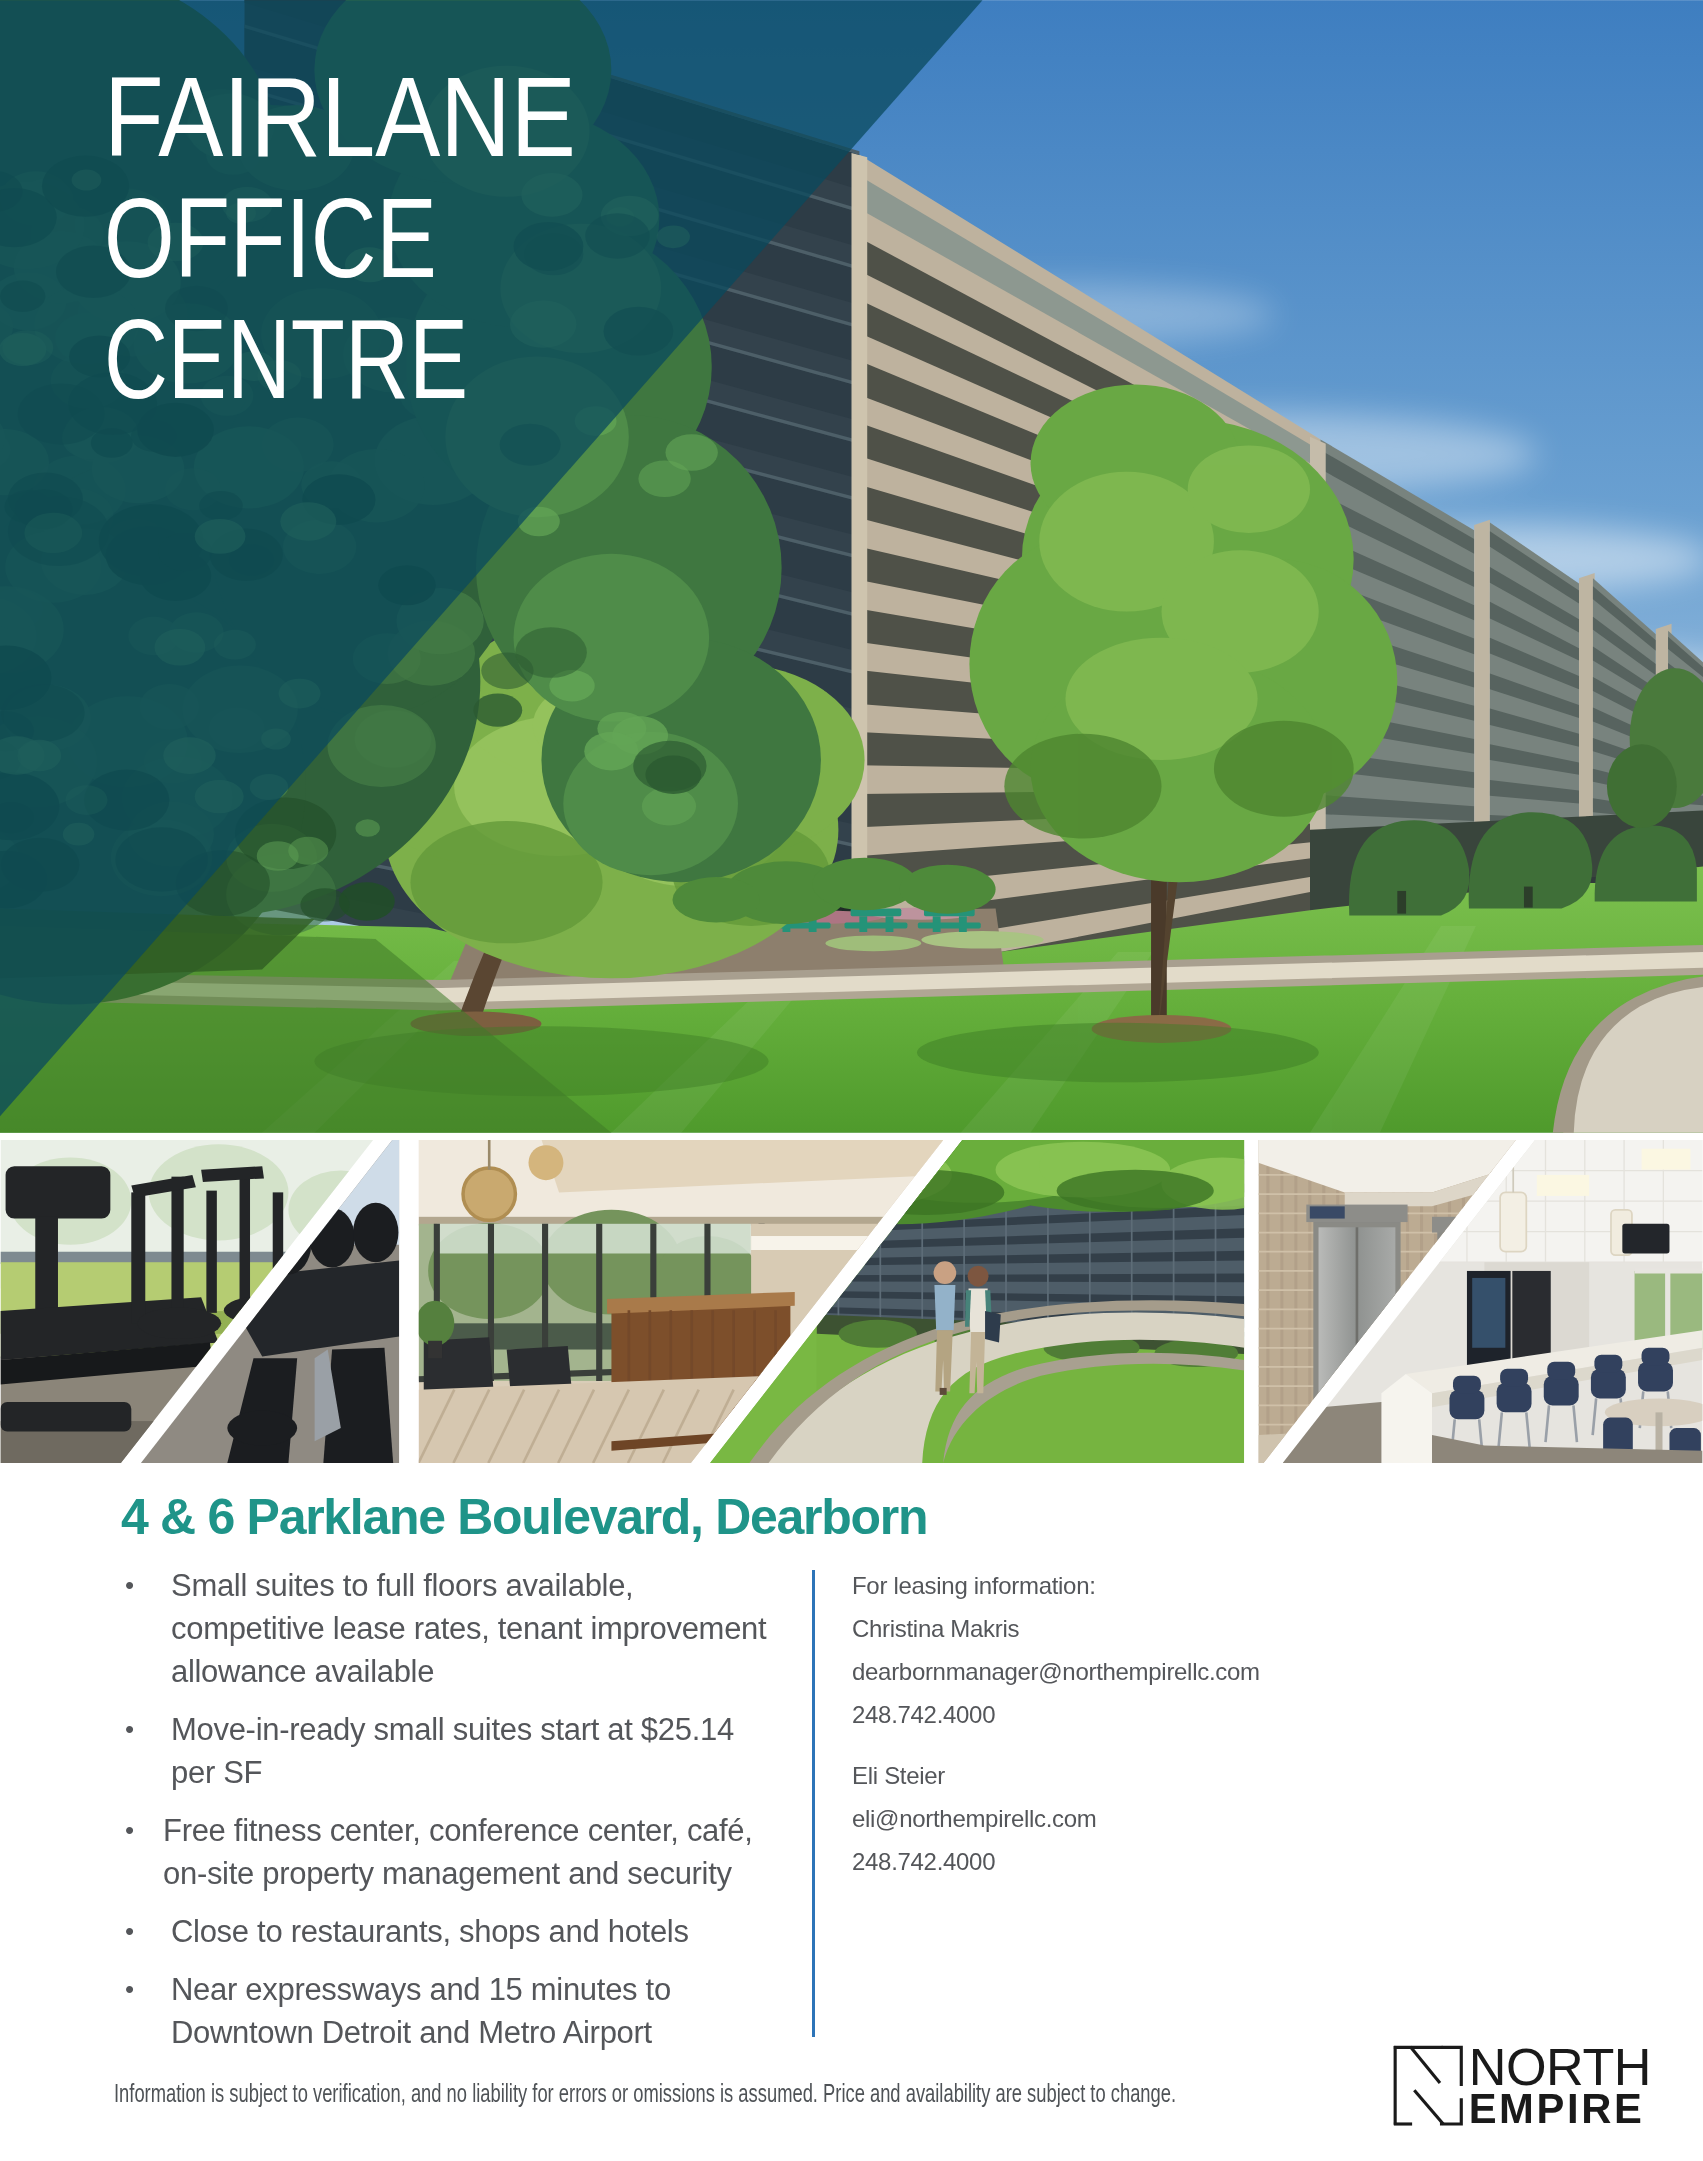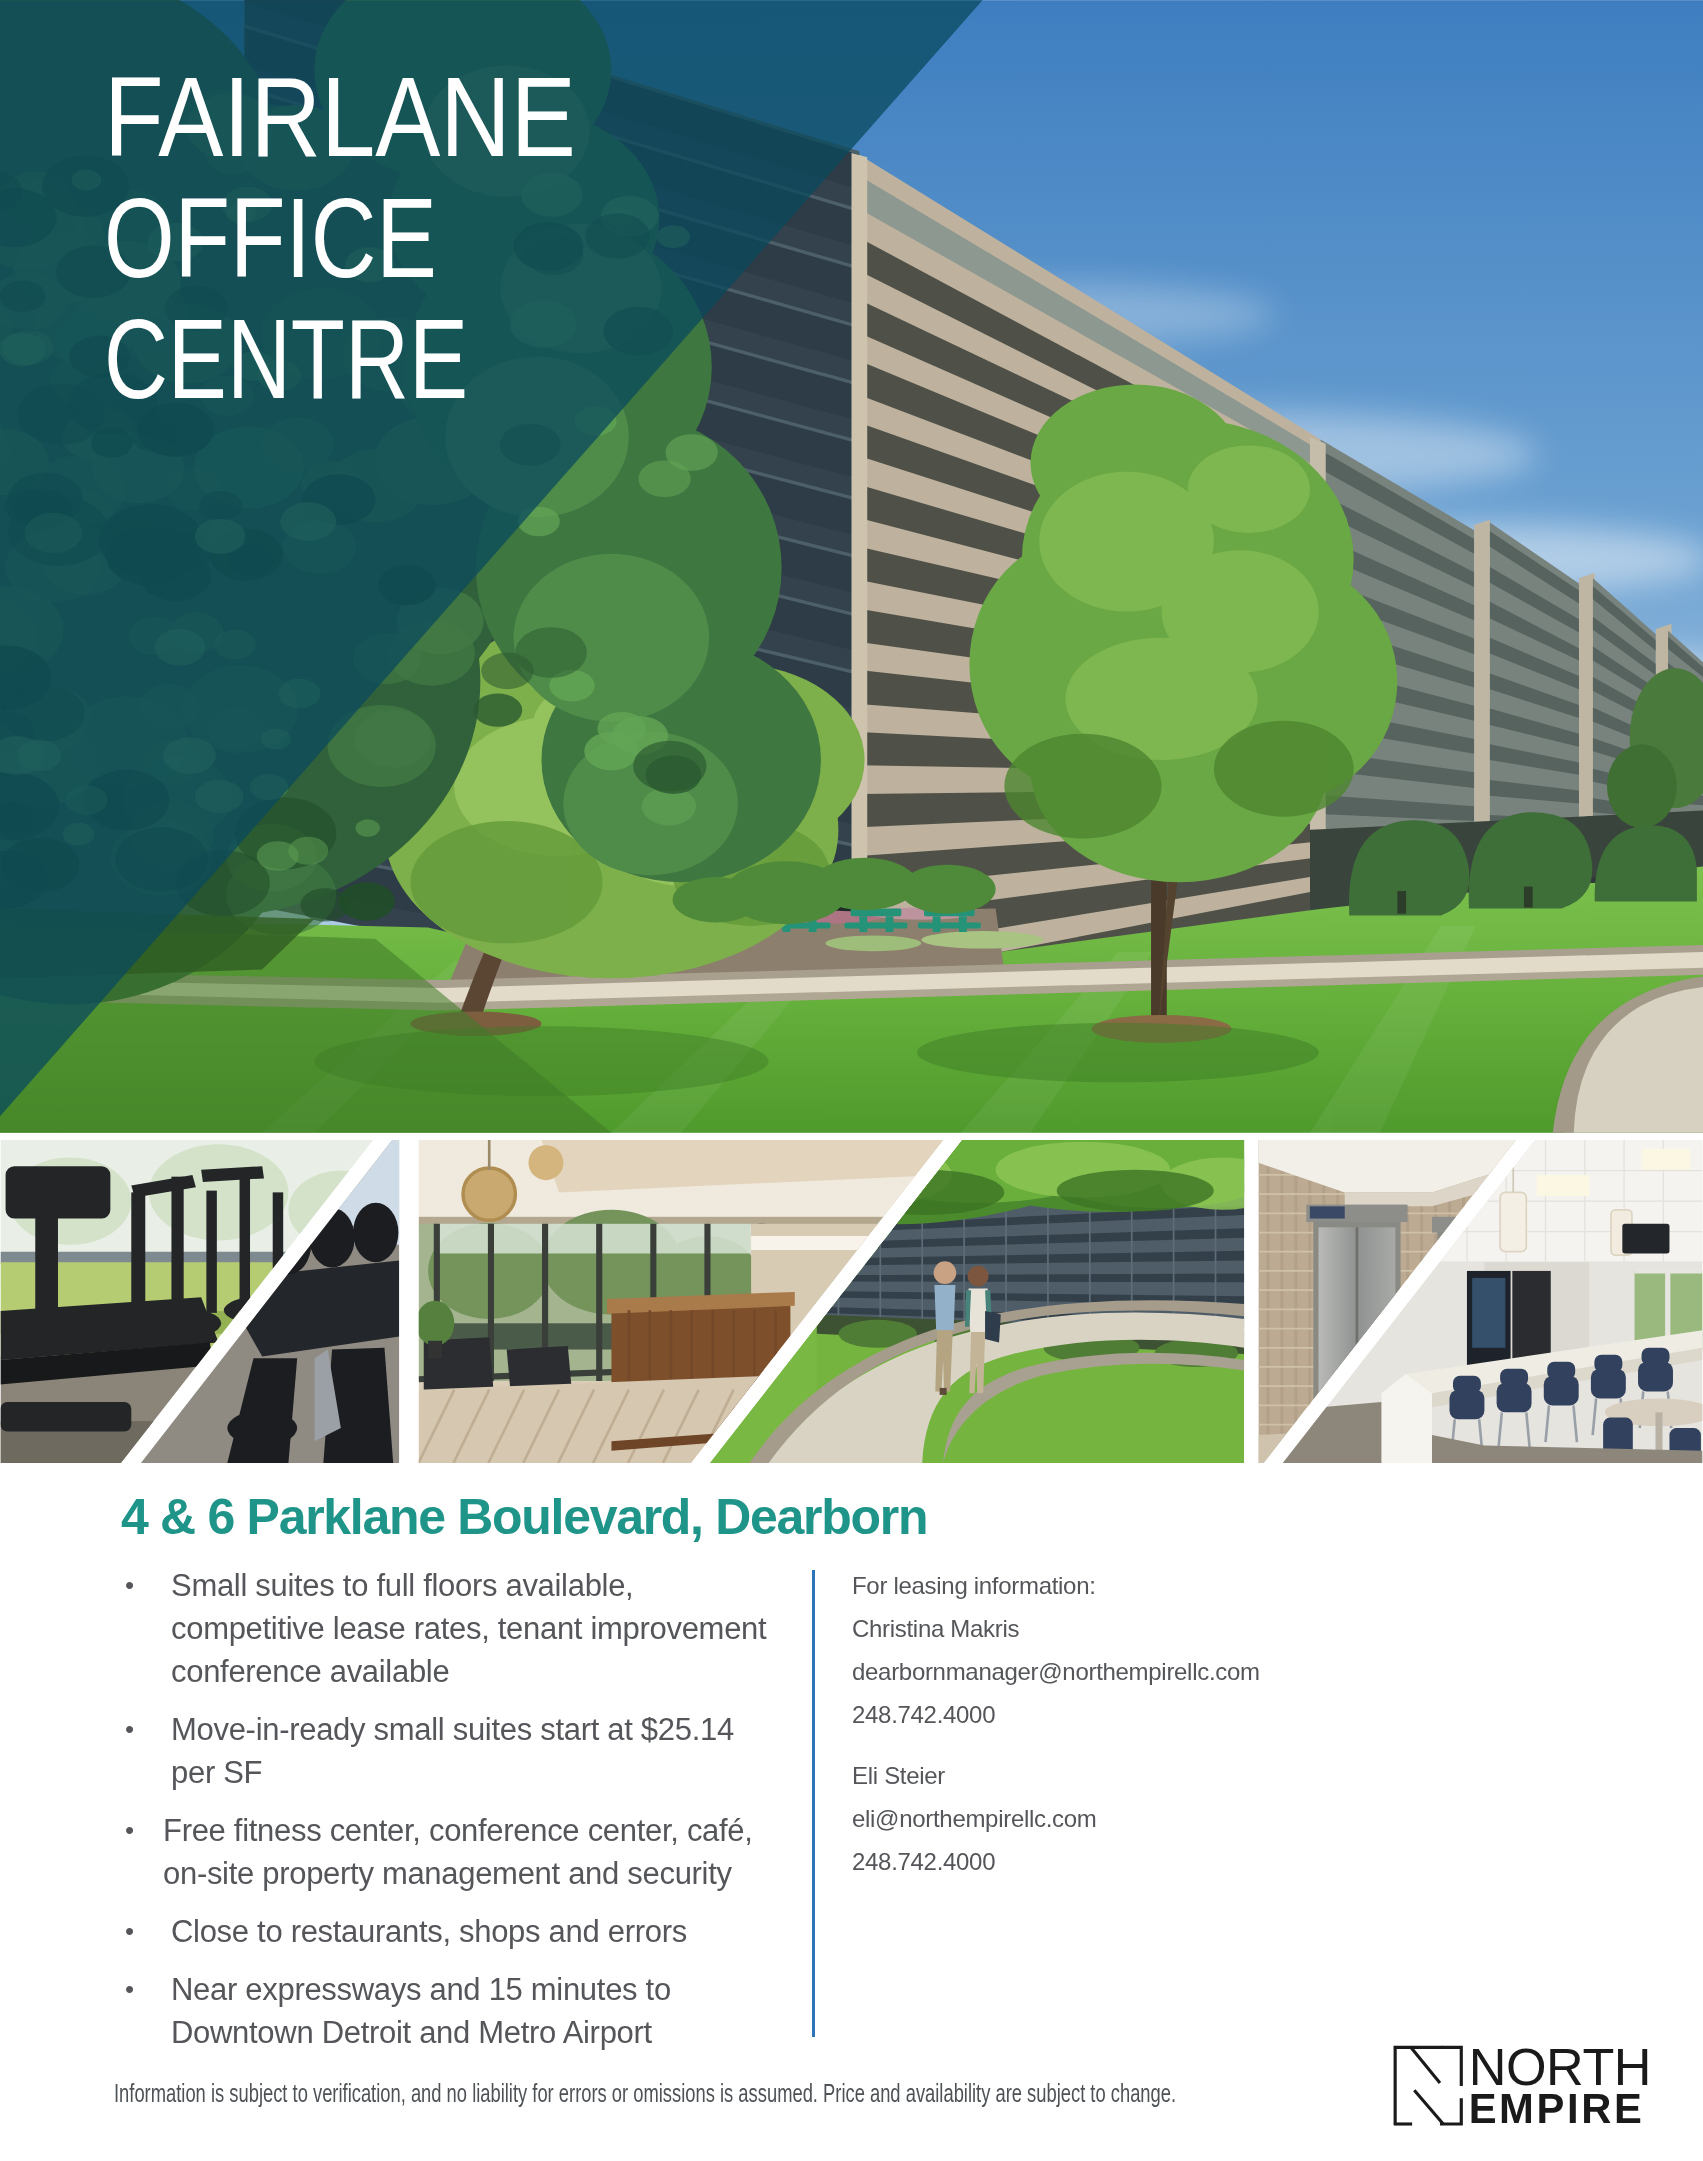--- a/index.html
+++ b/index.html
@@ -813,33 +813,33 @@
       <path d="M1469,370 L1582,370 L1582,300 L1490,308 Z" fill="#8d867a"></path>
       <path d="M1640,370 L1950,370 L1950,356 L1700,350 L1640,338 Z" fill="#8d867a"></path>
     </g>
   </svg>
 
 <div style="position:absolute;left:121px;top:1488px;font-size:50px;font-weight:bold;color:#1f9489;letter-spacing:-1.3px;white-space:nowrap">4 &amp; 6 Parklane Boulevard, Dearborn</div>
 
 <div style="position:absolute;left:125px;top:1564px;width:645px;font-size:31px;line-height:43px;color:#54565a;letter-spacing:-0.3px">
   <div style="margin-bottom:15px">
       <span style="position:absolute;left:0;font-size:26px">•</span>
-      <div style="margin-left:46px">Small suites to full floors available, competitive lease rates, tenant improvement conference available</div>
+      <div style="margin-left:46px">Small suites to full floors available, competitive lease rates, tenant improvement allowance available</div>
     </div>
   <div style="margin-bottom:15px">
       <span style="position:absolute;left:0;font-size:26px">•</span>
       <div style="margin-left:46px">Move-in-ready small suites start at $25.14 per SF</div>
     </div>
   <div style="margin-bottom:15px">
       <span style="position:absolute;left:0;font-size:26px">•</span>
       <div style="margin-left:38px">Free fitness center, conference center, café, on-site property management and security</div>
     </div>
   <div style="margin-bottom:15px">
       <span style="position:absolute;left:0;font-size:26px">•</span>
-      <div style="margin-left:46px">Close to restaurants, shops and errors</div>
+      <div style="margin-left:46px">Close to restaurants, shops and hotels</div>
     </div>
   <div>
       <span style="position:absolute;left:0;font-size:26px">•</span>
       <div style="margin-left:46px">Near expressways and 15 minutes to Downtown Detroit and Metro Airport</div>
     </div>
 </div>
 
 <div style="position:absolute;left:812px;top:1570px;width:2.6px;height:467px;background:#2d74b8"></div>
 
 <div style="position:absolute;left:852px;top:1564px;font-size:24px;line-height:43px;color:#54565a;letter-spacing:-0.3px">

